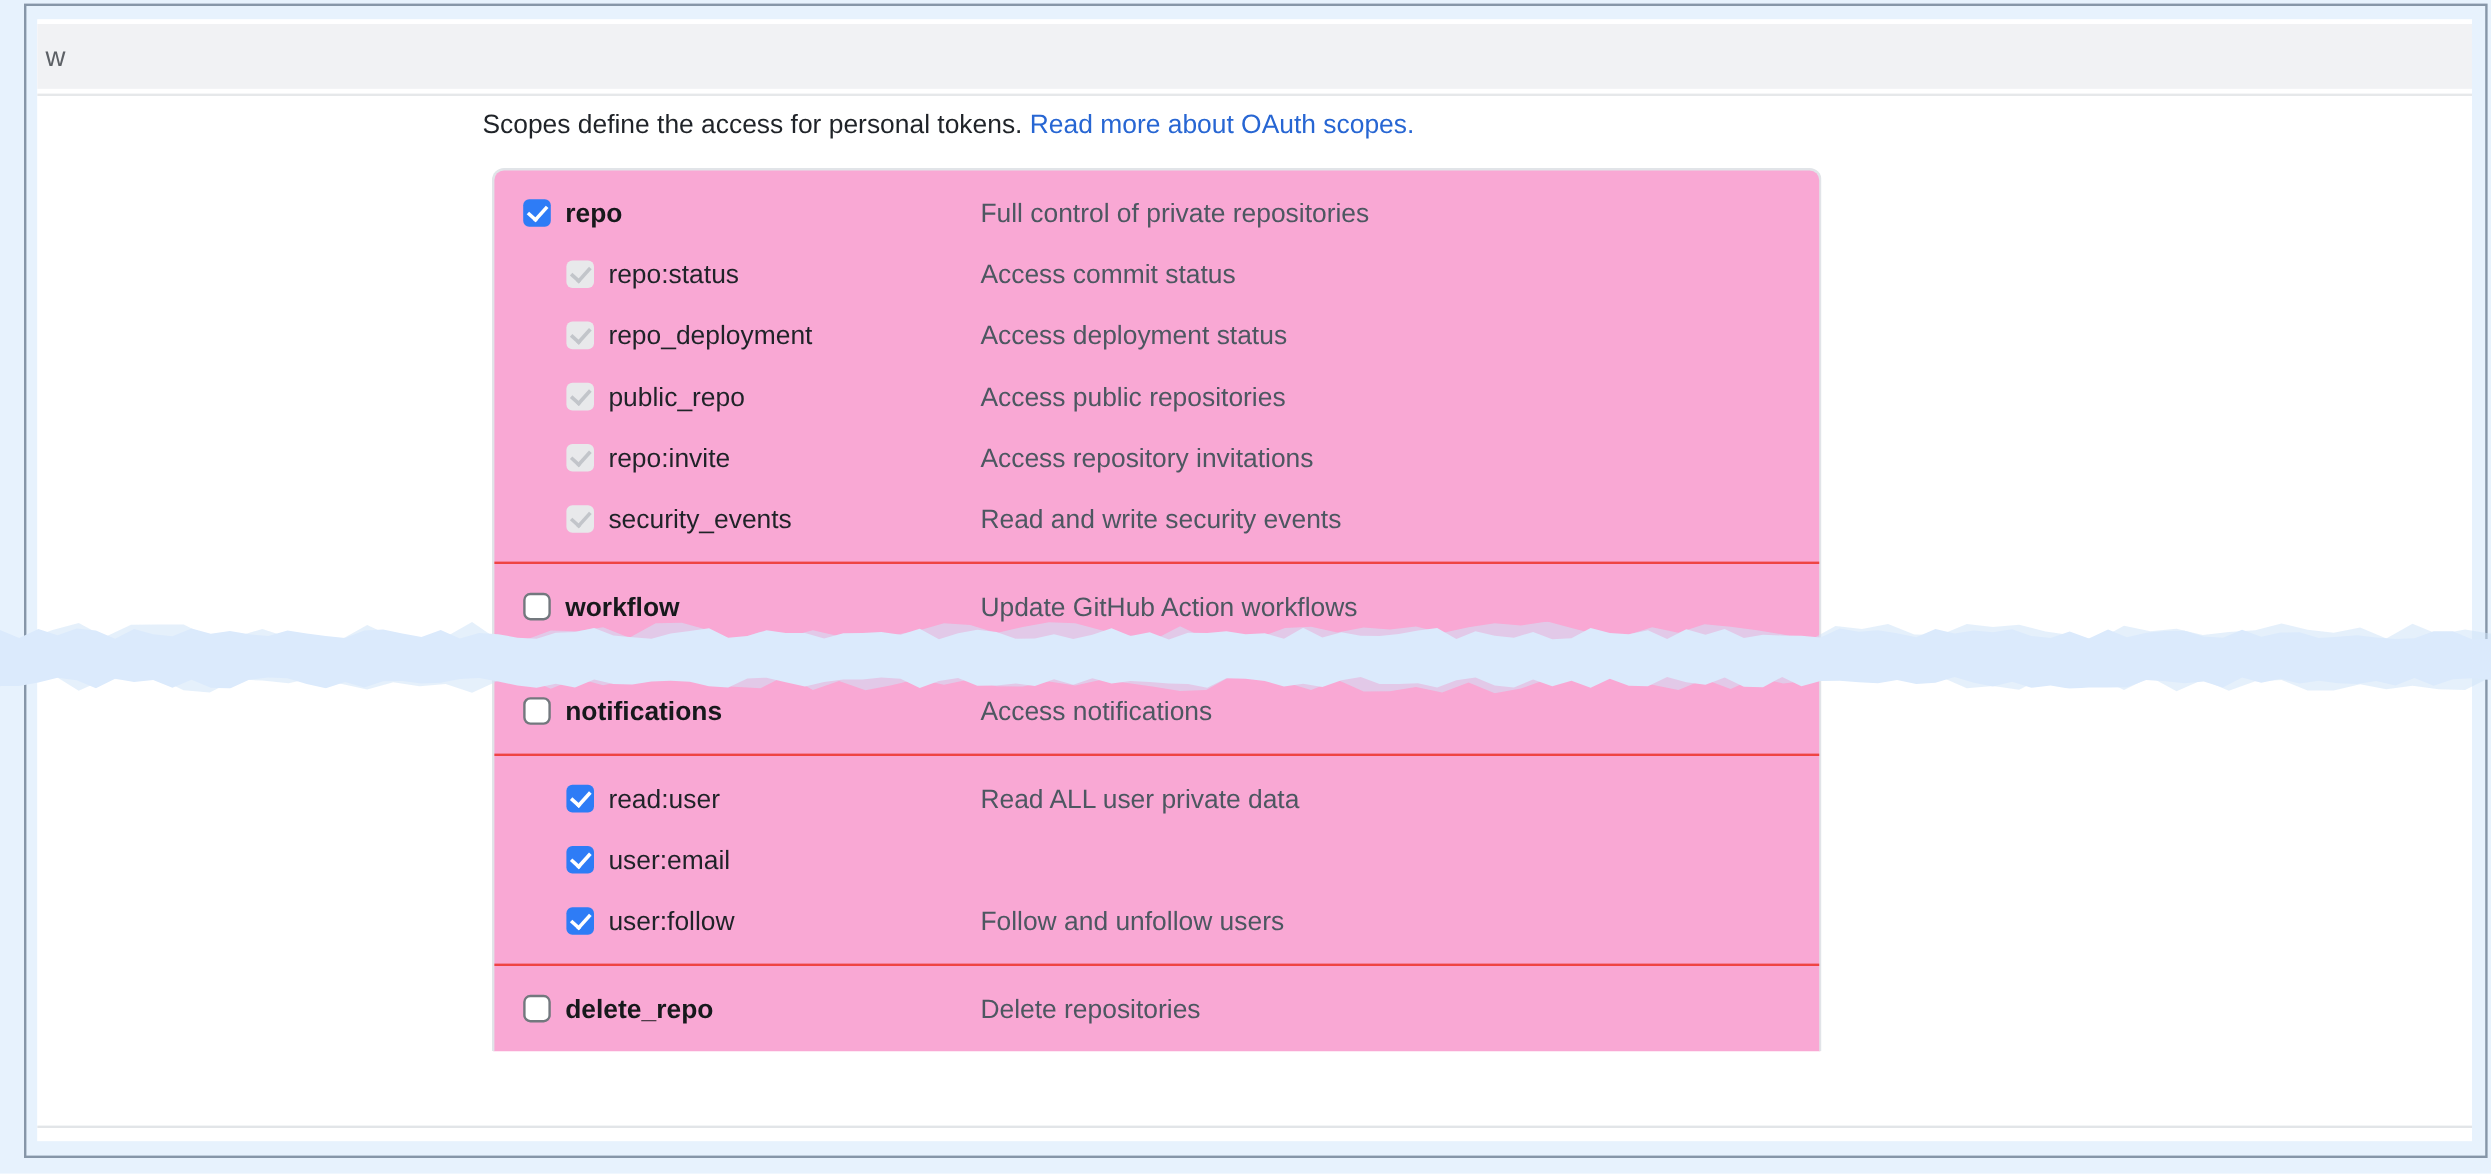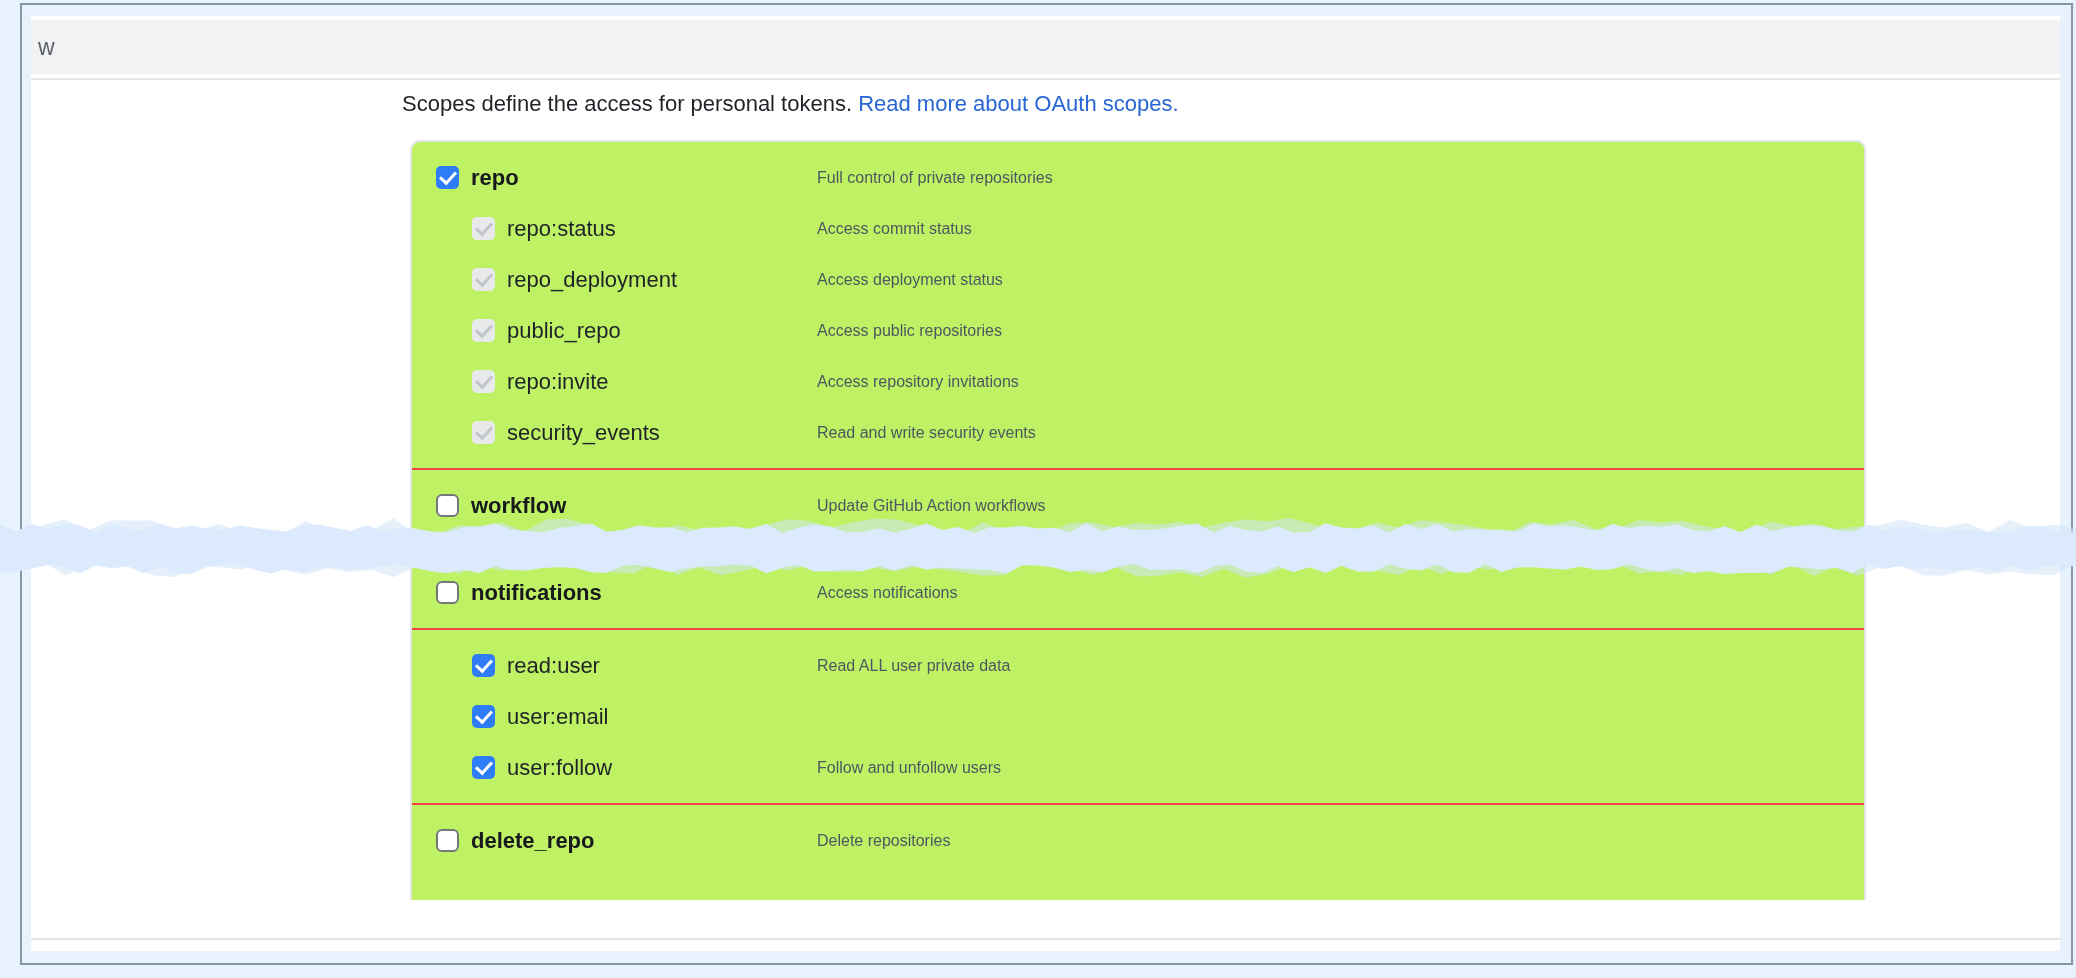--- a/index.html
+++ b/index.html
@@ -22,36 +22,36 @@
     margin-top:4px;height:54px;background:#f1f2f4;
     display:flex;align-items:center;padding-left:7px;box-sizing:border-box;
     font-size:23px;color:#5d6166;
   }
   .hairline{height:2px;background:#e6e8ea;margin-top:4px;}
   .intro{
     margin:10px 0 0 371px;font-size:22px;line-height:28px;color:#1f2328;
   }
   .intro a{color:var(--link,#2766d3);text-decoration:none;cursor:pointer;}
   .scopes-box{
-    margin:22px 0 0 379px;width:1456px;box-sizing:border-box;
+    margin:22px 0 0 379px;width:1108px;box-sizing:border-box;
     border:2px solid #e1e4e8;border-bottom:none;
     border-radius:10px 10px 0 0;
-    padding-bottom:24px;background:#bef264;
+    background:#f9a8d4;
   }
   .group{padding:10px 0;border-top:2px solid #ef4444;}
   .group:first-child{border-top:none;}
   .row{display:flex;align-items:center;height:51px;}
   .cell-left{
     width:405px;flex:none;display:flex;align-items:center;gap:12px;
     padding-left:24px;box-sizing:border-box;
   }
   .row.sub .cell-left{padding-left:60px;align-items:center;}
   .lab{font-size:22px;color:#1f2328;white-space:nowrap;}
   .lab.bold{font-weight:700;color:#17191c;}
-  .desc{font-size:16px;color:#4d5761;white-space:nowrap;}
+  .desc{font-size:22px;color:#4d5761;white-space:nowrap;}
   .cb{width:23px;height:23px;border-radius:5px;position:relative;flex:none;box-sizing:border-box;cursor:pointer;}
   .cb.checked{background:var(--accent,#2e7cf6);}
   .cb.checked::after{
     content:'';position:absolute;left:7px;top:2px;width:7px;height:13px;
     border:solid #ffffff;border-width:0 3px 3px 0;transform:rotate(42deg);
   }
   .cb.checked-disabled{background:#e8e9eb;cursor:default;}
   .cb.checked-disabled::after{
     content:'';position:absolute;left:7px;top:2px;width:7px;height:13px;
     border:solid #c2c5ca;border-width:0 3px 3px 0;transform:rotate(42deg);

